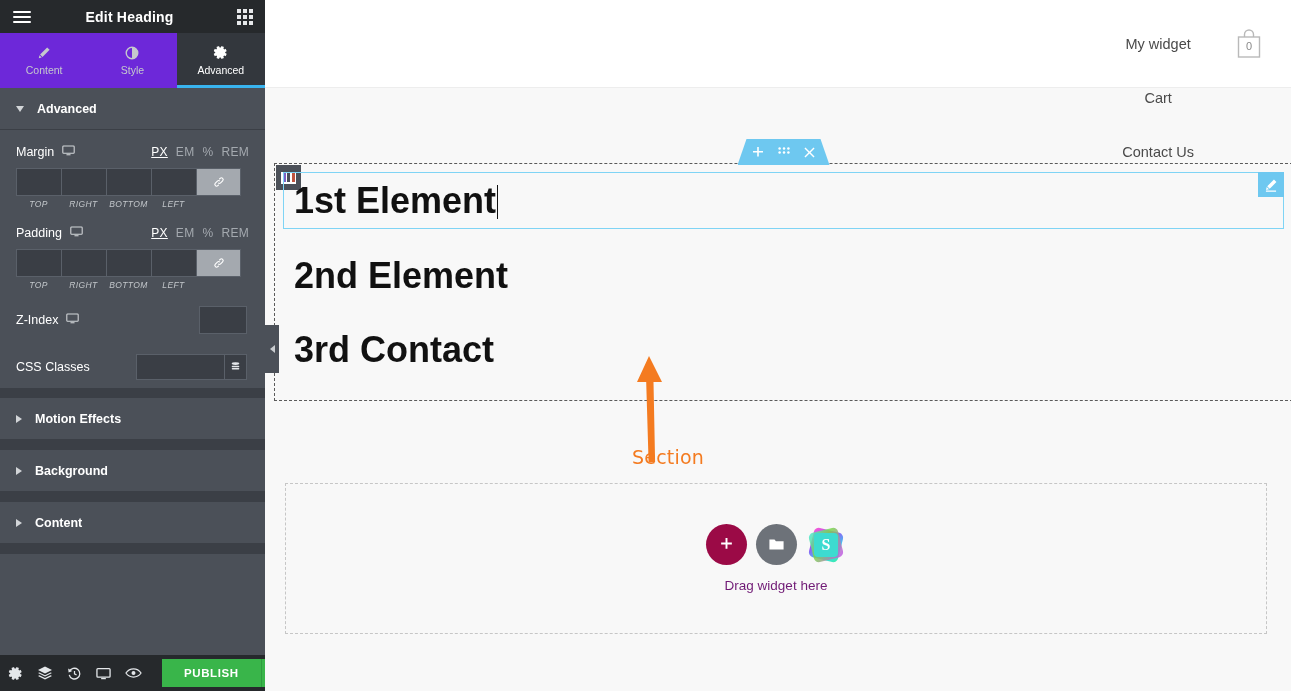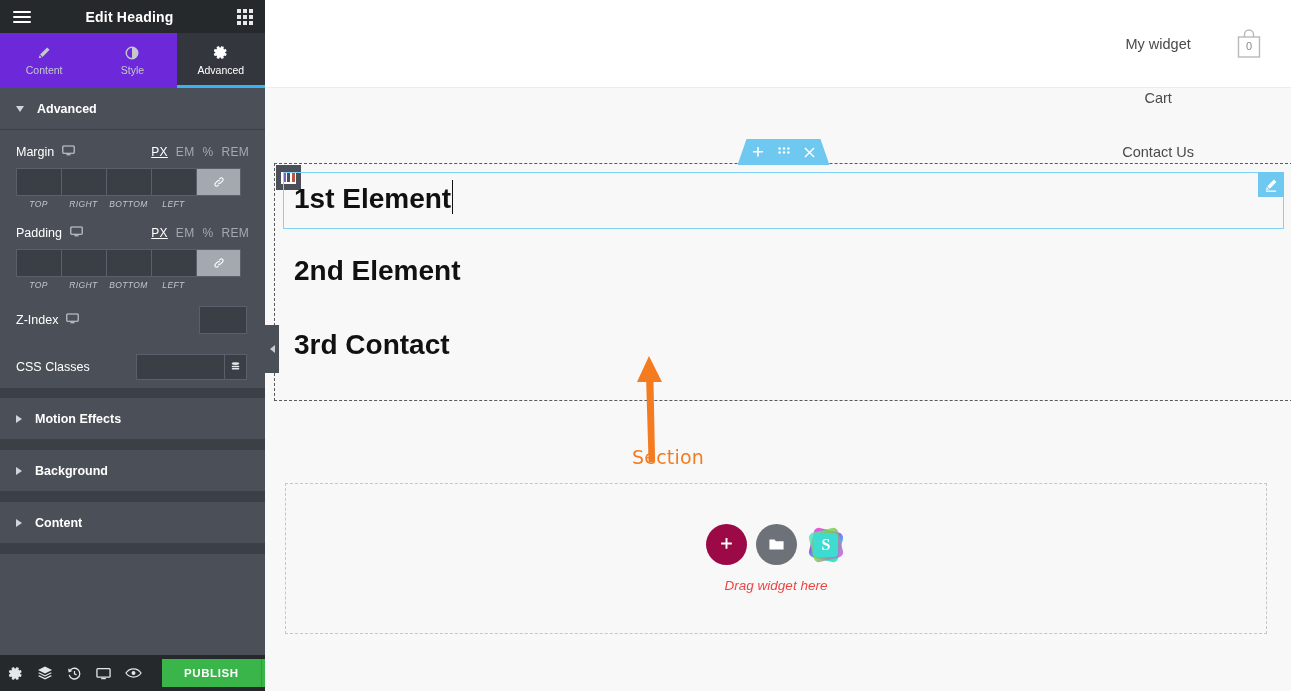--- a/index.html
+++ b/index.html
@@ -249,21 +249,21 @@
     width: 1001px; height: 57px;
     border: 1px solid #7fd4f5;
   }
   .edit-pencil {
     position: absolute; right: -1px; top: -1px;
     width: 26px; height: 25px; background: #6ec8f0;
     display: flex; align-items: center; justify-content: center;
     cursor: pointer;
   }
   .heading {
-    font-size: 28px; font-weight: bold; color: #111;
+    font-size: 36px; font-weight: bold; color: #111;
     padding-left: 10px; line-height: 1.15;
   }
   .h1st { position: absolute; left: 9px; top: 16px; }
   .caret-text {
     display: inline-block; width: 1px; height: 34px;
     background: #111; vertical-align: -6px; margin-left: 1px;
   }
   .h2nd { position: absolute; left: 9px; top: 91px; }
   .h3rd { position: absolute; left: 9px; top: 165px; }
 
@@ -328,21 +328,21 @@
     opacity: .85;
   }
   .s-inner {
     position: relative; width: 24px; height: 24px; border-radius: 4px;
     background: #3ddbd0;
     display: flex; align-items: center; justify-content: center;
     color: #fff; font-size: 16px; font-weight: bold;
     font-family: "Liberation Serif", serif;
   }
   .drop-text {
-    color: #ef4444; font-size: 13.5px; font-style: italic;
+    color: #701a75; font-size: 13.5px; 
   }
 </style>
 </head>
 <body>
 
 <div id="app">
 
   <div class="panel">
 
     <div class="panel-header">

